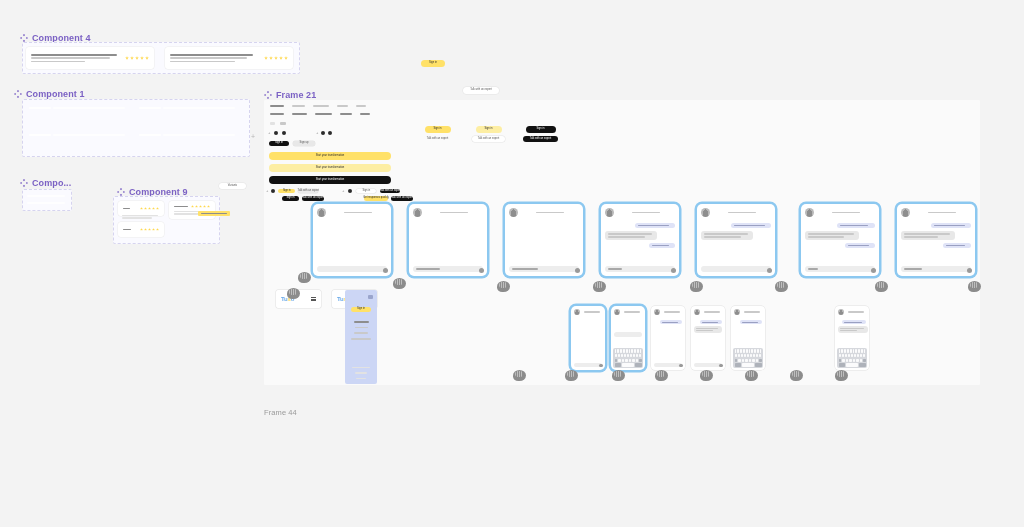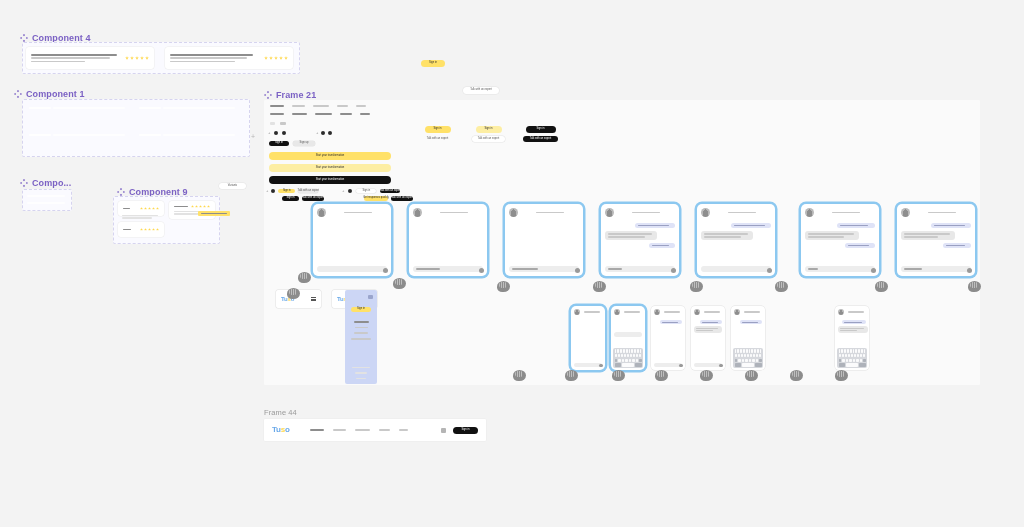--- a/index.html
+++ b/index.html
@@ -805,32 +805,14 @@
   <div class="cursor" style="left:835px;top:370px;">
       <span class="blob"></span>
     </div>
   <div class="cursor" style="left:287px;top:288px;">
       <span class="blob"></span>
     </div>
 
   <div class="frame-title plain" style="left:264px;top:408px;">
     <span>Frame 44</span>
   </div>
-  <div class="frame" style="left:264px;top:419px;width:222px;height:22px;border-radius:1px;box-shadow:0 0 0 .5px #ececec;">
-    <div style="display:flex;align-items:center;height:100%;padding:0 8px;box-sizing:border-box;gap:10px;">
-      <span class="logo" style="font-size:8px;"><span class="b">Tu</span><span class="y">s</span><span class="b">o</span></span>
-      <span style="display:flex;gap:9px;align-items:center;margin-left:10px;">
-        <span class="ln d" style="width:14px;height:2px;"></span>
-        <span class="ln" style="width:13px;height:2px;"></span>
-        <span class="ln" style="width:15px;height:2px;"></span>
-        <span class="ln" style="width:11px;height:2px;"></span>
-        <span class="ln" style="width:9px;height:2px;"></span>
-      </span>
-      <span style="margin-left:auto;display:flex;align-items:center;gap:7px;">
-        <span style="width:5px;height:5px;background:#b5b5b5;border-radius:1px;"></span>
-        <span class="pill black" style="width:25px;height:7px;">
-          <span class="lbl">Sign in</span>
-        </span>
-      </span>
-    </div>
-  </div>
 
 </div>
 
 </body></html>

